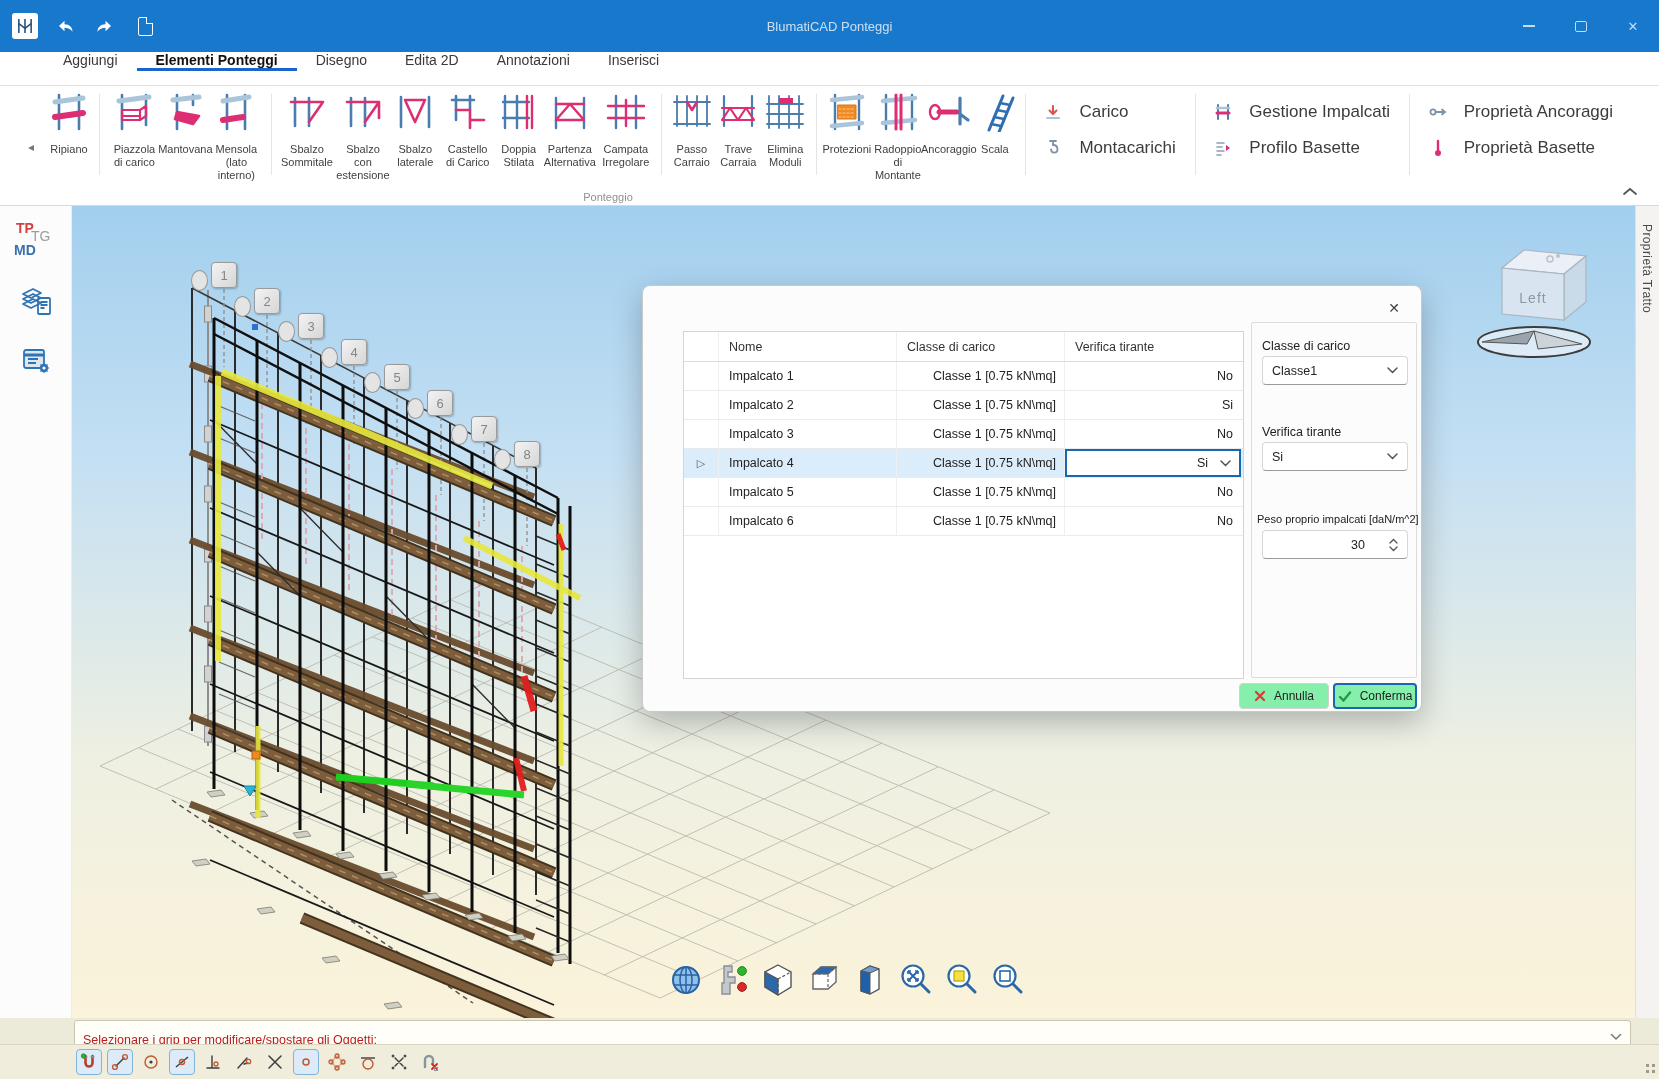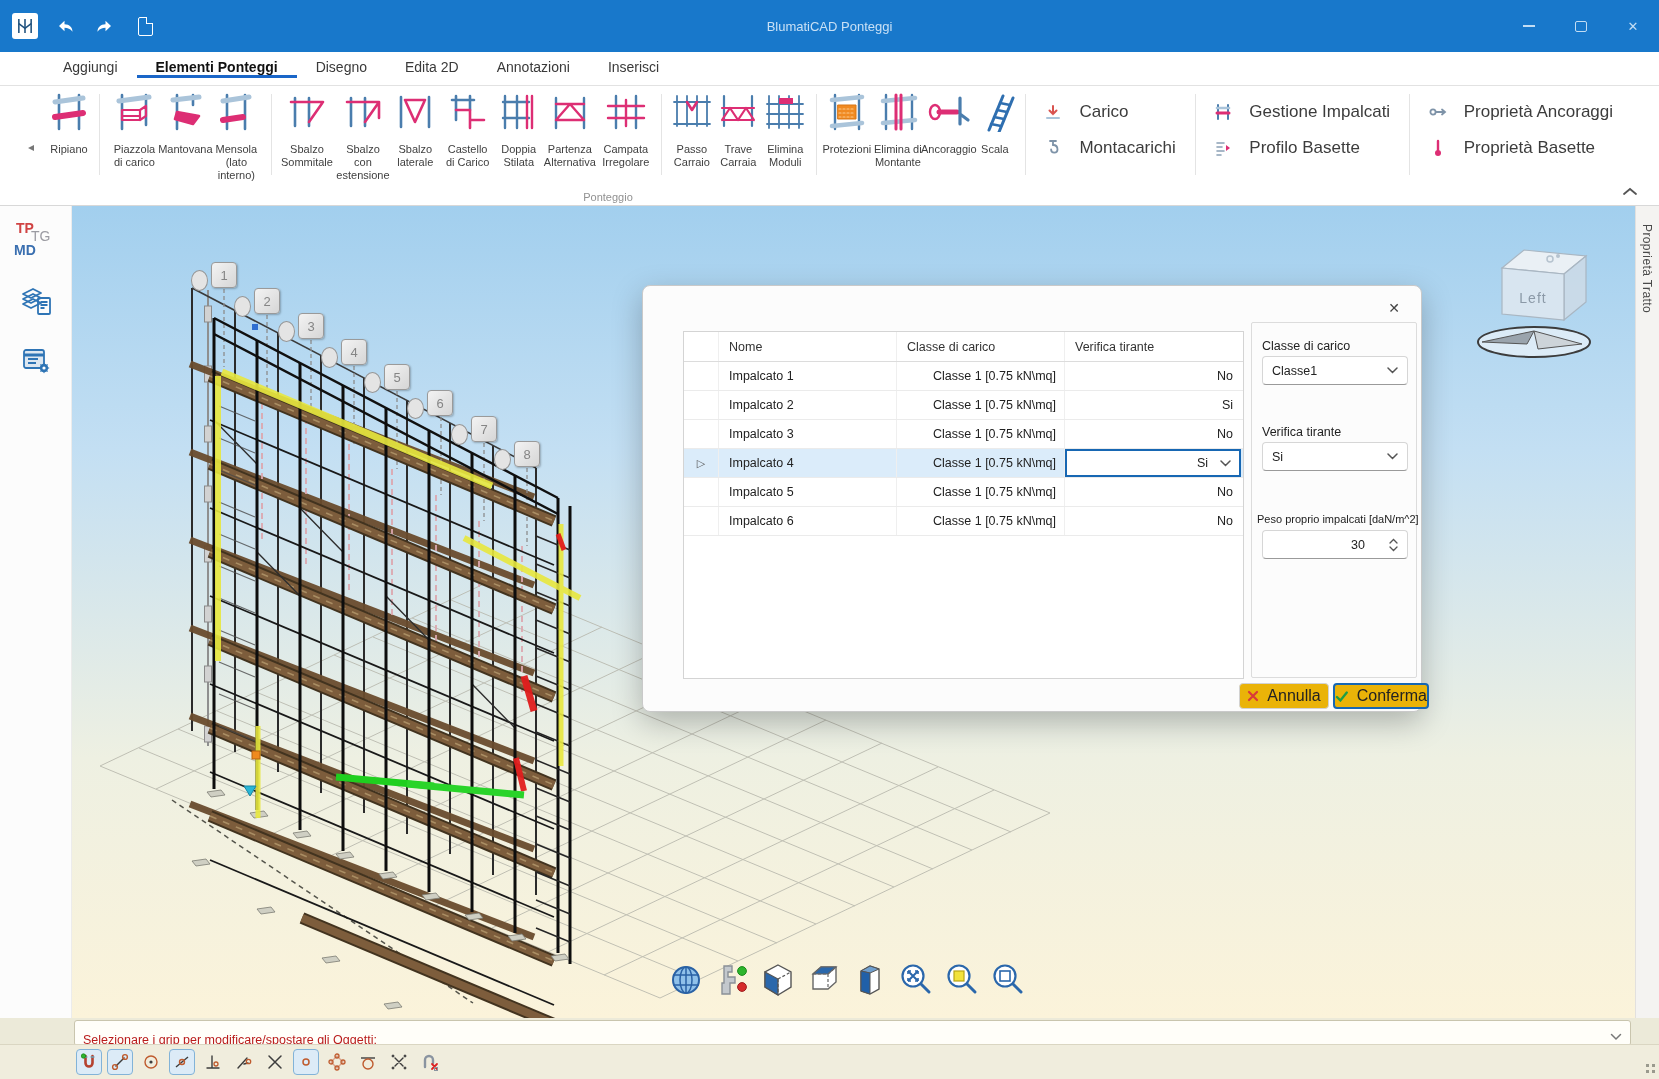--- a/index.html
+++ b/index.html
@@ -13,21 +13,21 @@
   .tb-btn{width:26px;height:26px;display:flex;align-items:center;justify-content:center}
   .newdoc{width:15px;height:19px;border:1.6px solid #fff;border-radius:2px;position:relative}
   .newdoc:before{content:"";position:absolute;right:-1px;top:-1px;width:6px;height:6px;background:#1878cb;border-left:1.6px solid #fff;border-bottom:1.6px solid #fff}
   .tb-title{position:absolute;left:0;right:0;text-align:center;color:#c8e0f5;font-size:13px;pointer-events:none}
   .tb-right{margin-left:auto;display:flex;height:52px}
   .winbtn{width:52px;height:52px;display:flex;align-items:center;justify-content:center;color:#c2ddf4;font-size:13px}
   .min-glyph{width:12px;height:2px;background:#c2ddf4}
   .max-glyph{width:12px;height:11px;border:1.5px solid #c2ddf4;border-radius:2px}
 
   
-  .tabsrow{position:absolute;left:0;top:52px;width:100%;height:34px;background:#fff;border-bottom:1px solid #e2e2e2;display:flex;align-items:center;padding-left:44px}
+  .tabsrow{position:absolute;left:0;top:52px;width:100%;height:34px;background:#fff;border-bottom:1px solid #e2e2e2;display:flex;align-items:flex-start;padding-left:44px}
   .tab{display:flex;align-items:center;padding:0 19px;font-size:14px;color:#3a3a3a;border-bottom:3px solid transparent}
   .tab.active{font-weight:bold;color:#111;border-bottom-color:#1a66c8}
 
   
   .ribbon{position:absolute;left:0;top:86px;width:100%;height:120px;background:#fff;border-bottom:1px solid #d8d8d8;display:flex;align-items:flex-start;padding:6px 34px 16px 46px}
   .rb-scroll{position:absolute;left:22px;top:48px;width:18px;height:26px;display:flex;align-items:center;justify-content:center;color:#777;font-size:12px}
   .rb-item{display:flex;flex-direction:column;align-items:center;padding:0 4px;min-width:46px}
   .rb-item svg.rbi{width:44px;height:40px;flex:none}
   .rb-lbl{margin-top:11px;font-size:11px;line-height:1.18;color:#3f3f3f;text-align:center;max-width:86px}
   .rb-div{width:1px;background:#e4e4e4;align-self:stretch;margin:2px 7px 14px 7px}
@@ -74,23 +74,23 @@
   .tr.th .td{color:#333;justify-content:flex-start;padding-left:10px}
   .tr.selected{background:#dbecfa}
   .cell-select{width:100%;height:100%;border:2px solid #1767b3;background:#fff;display:flex;align-items:center;justify-content:flex-end;gap:12px;padding:0 8px}
   .panelbox{position:absolute;left:608px;top:36px;width:166px;height:356px;border:1px solid #dcdcdc;border-radius:2px}
   .plabel{position:absolute;left:10px;font-size:12.5px;color:#222;white-space:nowrap}
   .wsel{position:absolute;left:10px;width:146px;height:29px;background:#fff;border:1px solid #d6d6d6;border-bottom-color:#9a9a9a;border-radius:4px;display:flex;align-items:center;padding:0 9px;gap:18px}
   .wsel .val{flex:1}
   .spin{justify-content:flex-end}
   .spin .val{flex:none}
   .spin-arrows{display:flex;flex-direction:column;gap:2px;margin-left:6px}
-  .dlg-btn{position:absolute;top:397px;height:26px;background:#eab308;border:1px solid #d2d2d2;border-radius:4px;display:flex;align-items:center;justify-content:center;gap:8px;font-size:16px;color:#222}
+  .dlg-btn{position:absolute;top:397px;height:26px;background:#86efac;border:1px solid #d2d2d2;border-radius:4px;display:flex;align-items:center;justify-content:center;gap:8px;font-size:12px;color:#222}
   .btn-annulla{left:596px;width:90px}
-  .btn-conferma{left:690px;width:96px;border:2px solid #1767b3}
+  .btn-conferma{left:690px;width:84px;border:2px solid #1767b3}
 
   
   .statusbar{position:absolute;left:0;top:1018px;width:100%;height:26px;background:#ecead9}
   .cmdline{position:absolute;left:74px;right:28px;top:2px;height:22px;background:#fffef9;border:1px solid #c9c5ae;border-radius:3px;display:flex;align-items:flex-start;padding:12px 8px;font-size:12.5px;color:#b91c1c}
   .cmdline .chev{margin-left:auto}
   .snapbar{position:absolute;left:0;top:1044px;width:100%;height:35px;background:#f0eddd;border-top:1px solid #dad6c2;display:flex;align-items:center;gap:5px;padding-left:76px}
   .snap{width:26px;height:26px;border:1px solid transparent;border-radius:4px;display:flex;align-items:center;justify-content:center}
   .snap.active{background:#dcebf7;border-color:#82b3d8}
   .grip{position:absolute;right:10px;bottom:12px;width:3px;height:3px;background:#9a9a8e;box-shadow:6px 0 #9a9a8e,0 6px #9a9a8e,6px 6px #9a9a8e}
 </style>
@@ -297,21 +297,21 @@
       <span class="rb-lbl">Protezioni</span>
     </div>
     <div class="rb-item">
       <svg class="rbi" viewBox="0 0 44 40">
           <g fill="none" stroke-width="2.4">
             <path stroke="#4a7dad" d="M10 3v34M36 3v34"></path>
             <path stroke="#aac4da" stroke-width="4.6" d="M7 9l32-3M7 31l32-3"></path>
             <path stroke="#dd2e74" stroke-width="3" d="M20 3v34M25 3v34"></path>
           </g>
         </svg>
-      <span class="rb-lbl">Elimina di Montante</span>
+      <span class="rb-lbl">Radoppio di Montante</span>
     </div>
     <div class="rb-item">
       <svg class="rbi" viewBox="0 0 44 40">
           <g fill="none" stroke-width="2.4">
             <ellipse cx="8" cy="20" rx="5" ry="7" stroke="#dd2e74"></ellipse>
             <path stroke="#dd2e74" stroke-width="5" d="M12 20h18"></path>
             <path stroke="#4a7dad" stroke-width="3.2" d="M33 6v26M33 22l8 6"></path>
           </g>
         </svg>
       <span class="rb-lbl">Ancoraggio</span>

